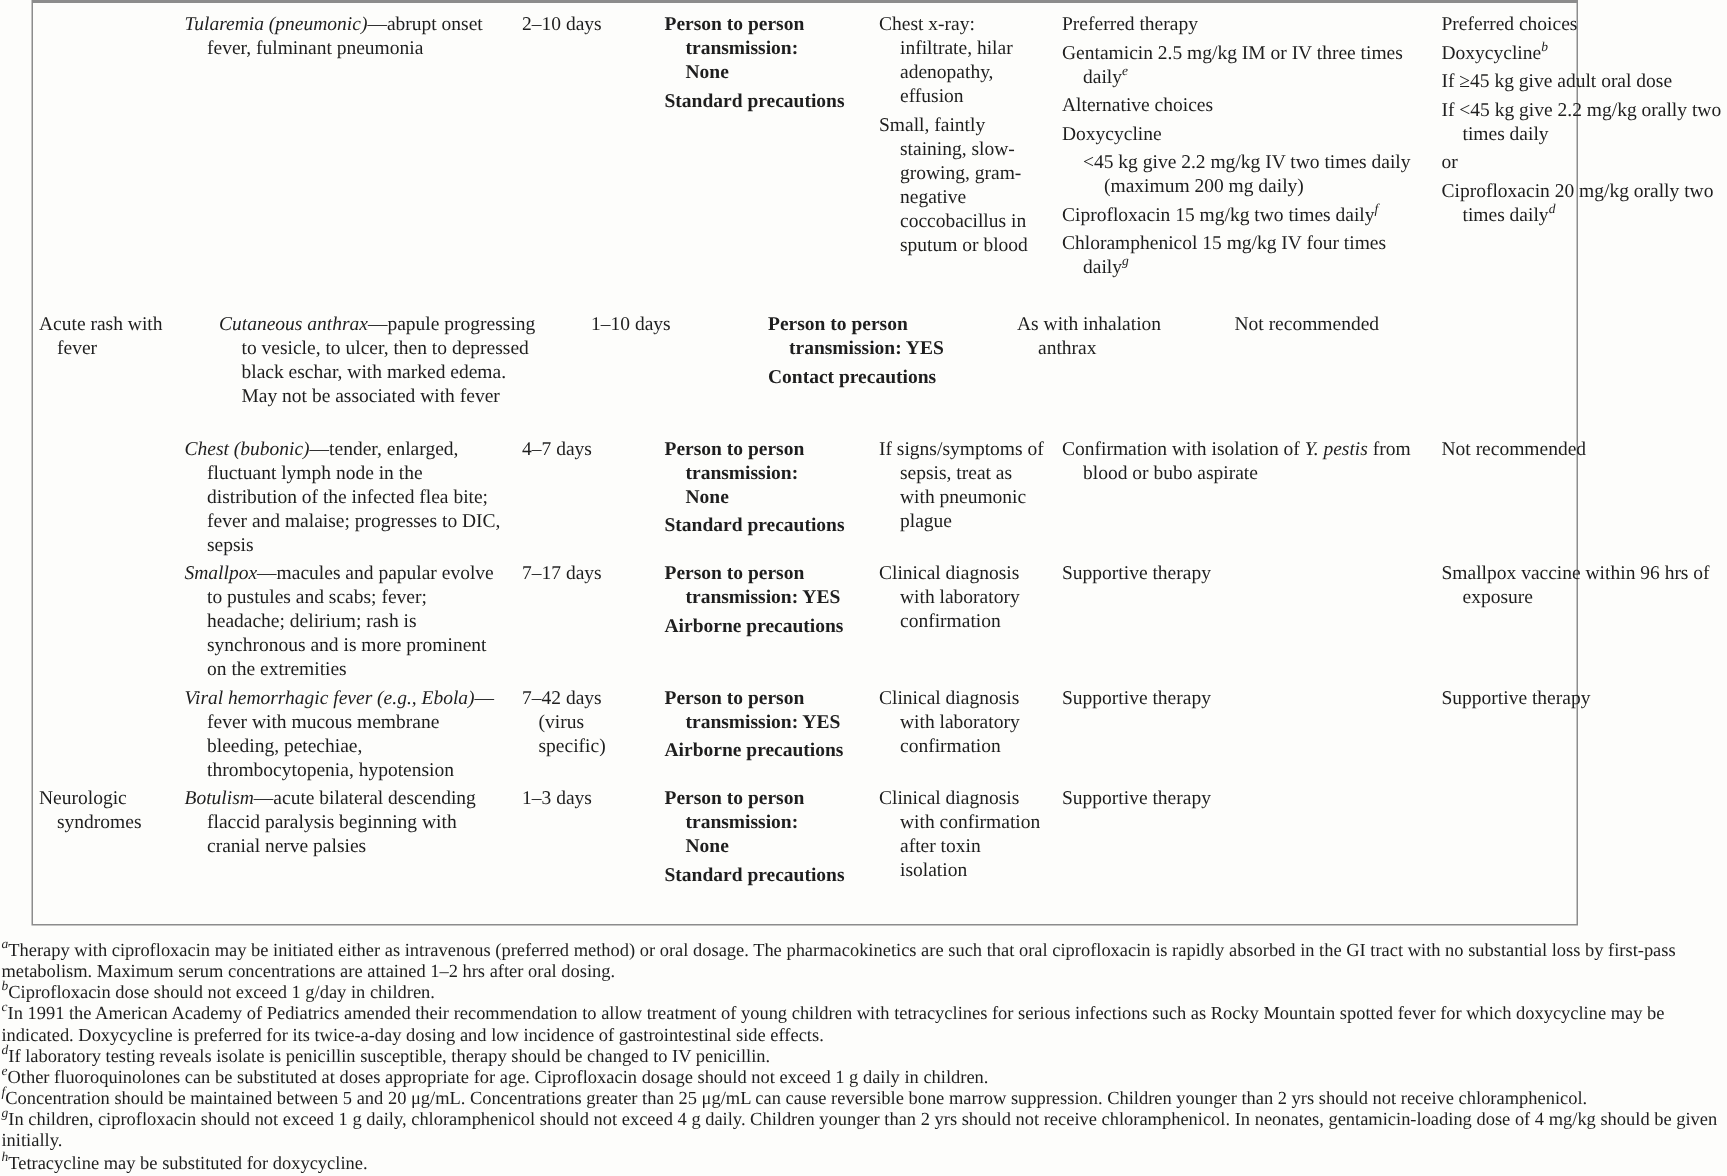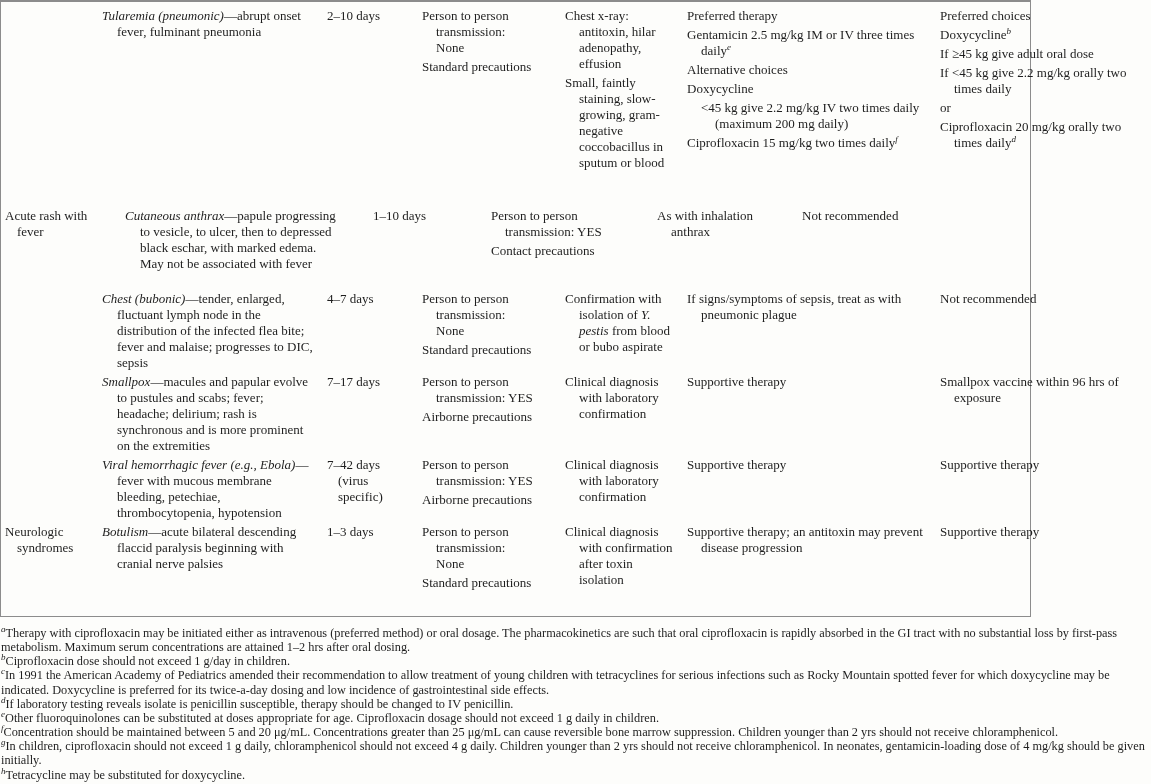--- a/index.html
+++ b/index.html
@@ -3,21 +3,21 @@
 <meta charset="utf-8">
 <style>
   html,body{margin:0;padding:0;}
   body{
     width:1151px;height:784px;overflow:hidden;
     background:#fdfdfb;color:#1e1e1e;
     font-family:"Liberation Serif","DejaVu Serif",serif;
   }
   
   .table-box{
-    margin:0 0 0 0;
+    margin:0 0 0 21px;
     width:1031px;
     box-sizing:border-box;
     border:1px solid #8c8c8c;
     border-top:2px solid #8c8c8c;
     padding:6px 0 4px 4px;
     min-height:613px;
   }
   .trow{
     display:grid;
     grid-template-columns:97px 223px 97px 143px 122px 253px 197px;
@@ -31,21 +31,21 @@
   .trow:nth-of-type(6){min-height:88px;}
   .tcell{
     box-sizing:border-box;
     padding-right:10px;
     font-size:13px;line-height:16px;
   }
   .para{margin:0 0 3px;}
   .col-syndrome  .para{padding-left:12px;text-indent:-12px;}
   .col-disease   .para{padding-left:15px;text-indent:-15px;}
   .col-incubation .para{padding-left:11px;text-indent:-11px;}
-  .col-transmission .para{padding-left:14px;text-indent:-14px;}
+  .col-transmission .para{padding-left:14px;text-indent:-14px;font-weight:bold;}
   .col-diagnosis .para{padding-left:14px;text-indent:-14px;}
   .col-treatment .para{padding-left:14px;text-indent:-14px;}
   .col-prophylaxis .para{padding-left:14px;text-indent:-14px;}
   .col-treatment .para.ind1{margin-left:14px;}
   .col-incubation{padding-left:2px;}
   i{font-style:italic;}
   sup{font-size:9px;font-style:italic;line-height:0;vertical-align:super;}
   
   .fnotes{
     margin:9px 2px 0 1px;
@@ -65,30 +65,31 @@
           <p class="para"><i>Tularemia (pneumonic)</i><span>—abrupt onset fever, fulminant pneumonia</span></p>
         </div>
         <div class="tcell col-incubation">
           <p class="para"><span>2–10 days</span></p>
         </div>
         <div class="tcell col-transmission">
           <p class="para"><span>Person to person transmission:</span><br><span>None</span></p>
           <p class="para"><span>Standard precautions</span></p>
         </div>
         <div class="tcell col-diagnosis">
-          <p class="para"><span>Chest x-ray: antitoxin, hilar adenopathy, effusion</span></p>
+          <p class="para"><span>Chest x-ray: infiltrate, hilar adenopathy, effusion</span></p>
           <p class="para"><span>Small, faintly staining, slow-growing, gram-negative coccobacillus in sputum or blood</span></p>
         </div>
         <div class="tcell col-treatment">
           <p class="para"><span>Preferred therapy</span></p>
           <p class="para"><span>Gentamicin 2.5 mg/kg IM or IV three times daily</span><sup>e</sup></p>
           <p class="para"><span>Alternative choices</span></p>
           <p class="para"><span>Doxycycline</span></p>
           <p class="para ind1"><span>&lt;45 kg give 2.2 mg/kg IV two times daily (maximum 200 mg daily)</span></p>
           <p class="para"><span>Ciprofloxacin 15 mg/kg two times daily</span><sup>f</sup></p>
+          <p class="para"><span>Chloramphenicol 15 mg/kg IV four times daily</span><sup>g</sup></p>
         </div>
         <div class="tcell col-prophylaxis">
           <p class="para"><span>Preferred choices</span></p>
           <p class="para"><span>Doxycycline</span><sup>b</sup></p>
           <p class="para"><span>If ≥45 kg give adult oral dose</span></p>
           <p class="para"><span>If &lt;45 kg give 2.2 mg/kg orally two times daily</span></p>
           <p class="para"><span>or</span></p>
           <p class="para"><span>Ciprofloxacin 20 mg/kg orally two times daily</span><sup>d</sup></p>
         </div>
       </div>
@@ -118,25 +119,25 @@
         <div class="tcell col-disease">
           <p class="para"><i>Chest (bubonic)</i><span>—tender, enlarged, fluctuant lymph node in the distribution of the infected flea bite; fever and malaise; progresses to DIC, sepsis</span></p>
         </div>
         <div class="tcell col-incubation">
           <p class="para"><span>4–7 days</span></p>
         </div>
         <div class="tcell col-transmission">
           <p class="para"><span>Person to person transmission:</span><br><span>None</span></p>
           <p class="para"><span>Standard precautions</span></p>
         </div>
+        <div class="tcell col-treatment">
+          <p class="para"><span>If signs/symptoms of sepsis, treat as with pneumonic plague</span></p>
+        </div>
         <div class="tcell col-diagnosis">
           <p class="para"><span>Confirmation with isolation of </span><i>Y. pestis</i><span> from blood or bubo aspirate</span></p>
-        </div>
-        <div class="tcell col-treatment">
-          <p class="para"><span>If signs/symptoms of sepsis, treat as with pneumonic plague</span></p>
         </div>
         <div class="tcell col-prophylaxis">
           <p class="para"><span>Not recommended</span></p>
         </div>
       </div>
       <div class="trow">
         <div class="tcell col-syndrome"></div>
         <div class="tcell col-disease">
           <p class="para"><i>Smallpox</i><span>—macules and papular evolve to pustules and scabs; fever; headache; delirium; rash is synchronous and is more prominent on the extremities</span></p>
         </div>
@@ -188,23 +189,20 @@
         </div>
         <div class="tcell col-incubation">
           <p class="para"><span>1–3 days</span></p>
         </div>
         <div class="tcell col-transmission">
           <p class="para"><span>Person to person transmission:</span><br><span>None</span></p>
           <p class="para"><span>Standard precautions</span></p>
         </div>
         <div class="tcell col-diagnosis">
           <p class="para"><span>Clinical diagnosis with confirmation after toxin isolation</span></p>
-        </div>
-        <div class="tcell col-treatment">
-          <p class="para"><span>Supportive therapy; an antitoxin may prevent disease progression</span></p>
         </div>
         <div class="tcell col-prophylaxis">
           <p class="para"><span>Supportive therapy</span></p>
         </div>
       </div>
     </div>
 </div>
 
 <div class="fnotes">
     <p class="fnote"><sup>a</sup><span>Therapy with ciprofloxacin may be initiated either as intravenous (preferred method) or oral dosage. The pharmacokinetics are such that oral ciprofloxacin is rapidly absorbed in the GI tract with no substantial loss by first-pass metabolism. Maximum serum concentrations are attained 1–2 hrs after oral dosing.</span></p>

